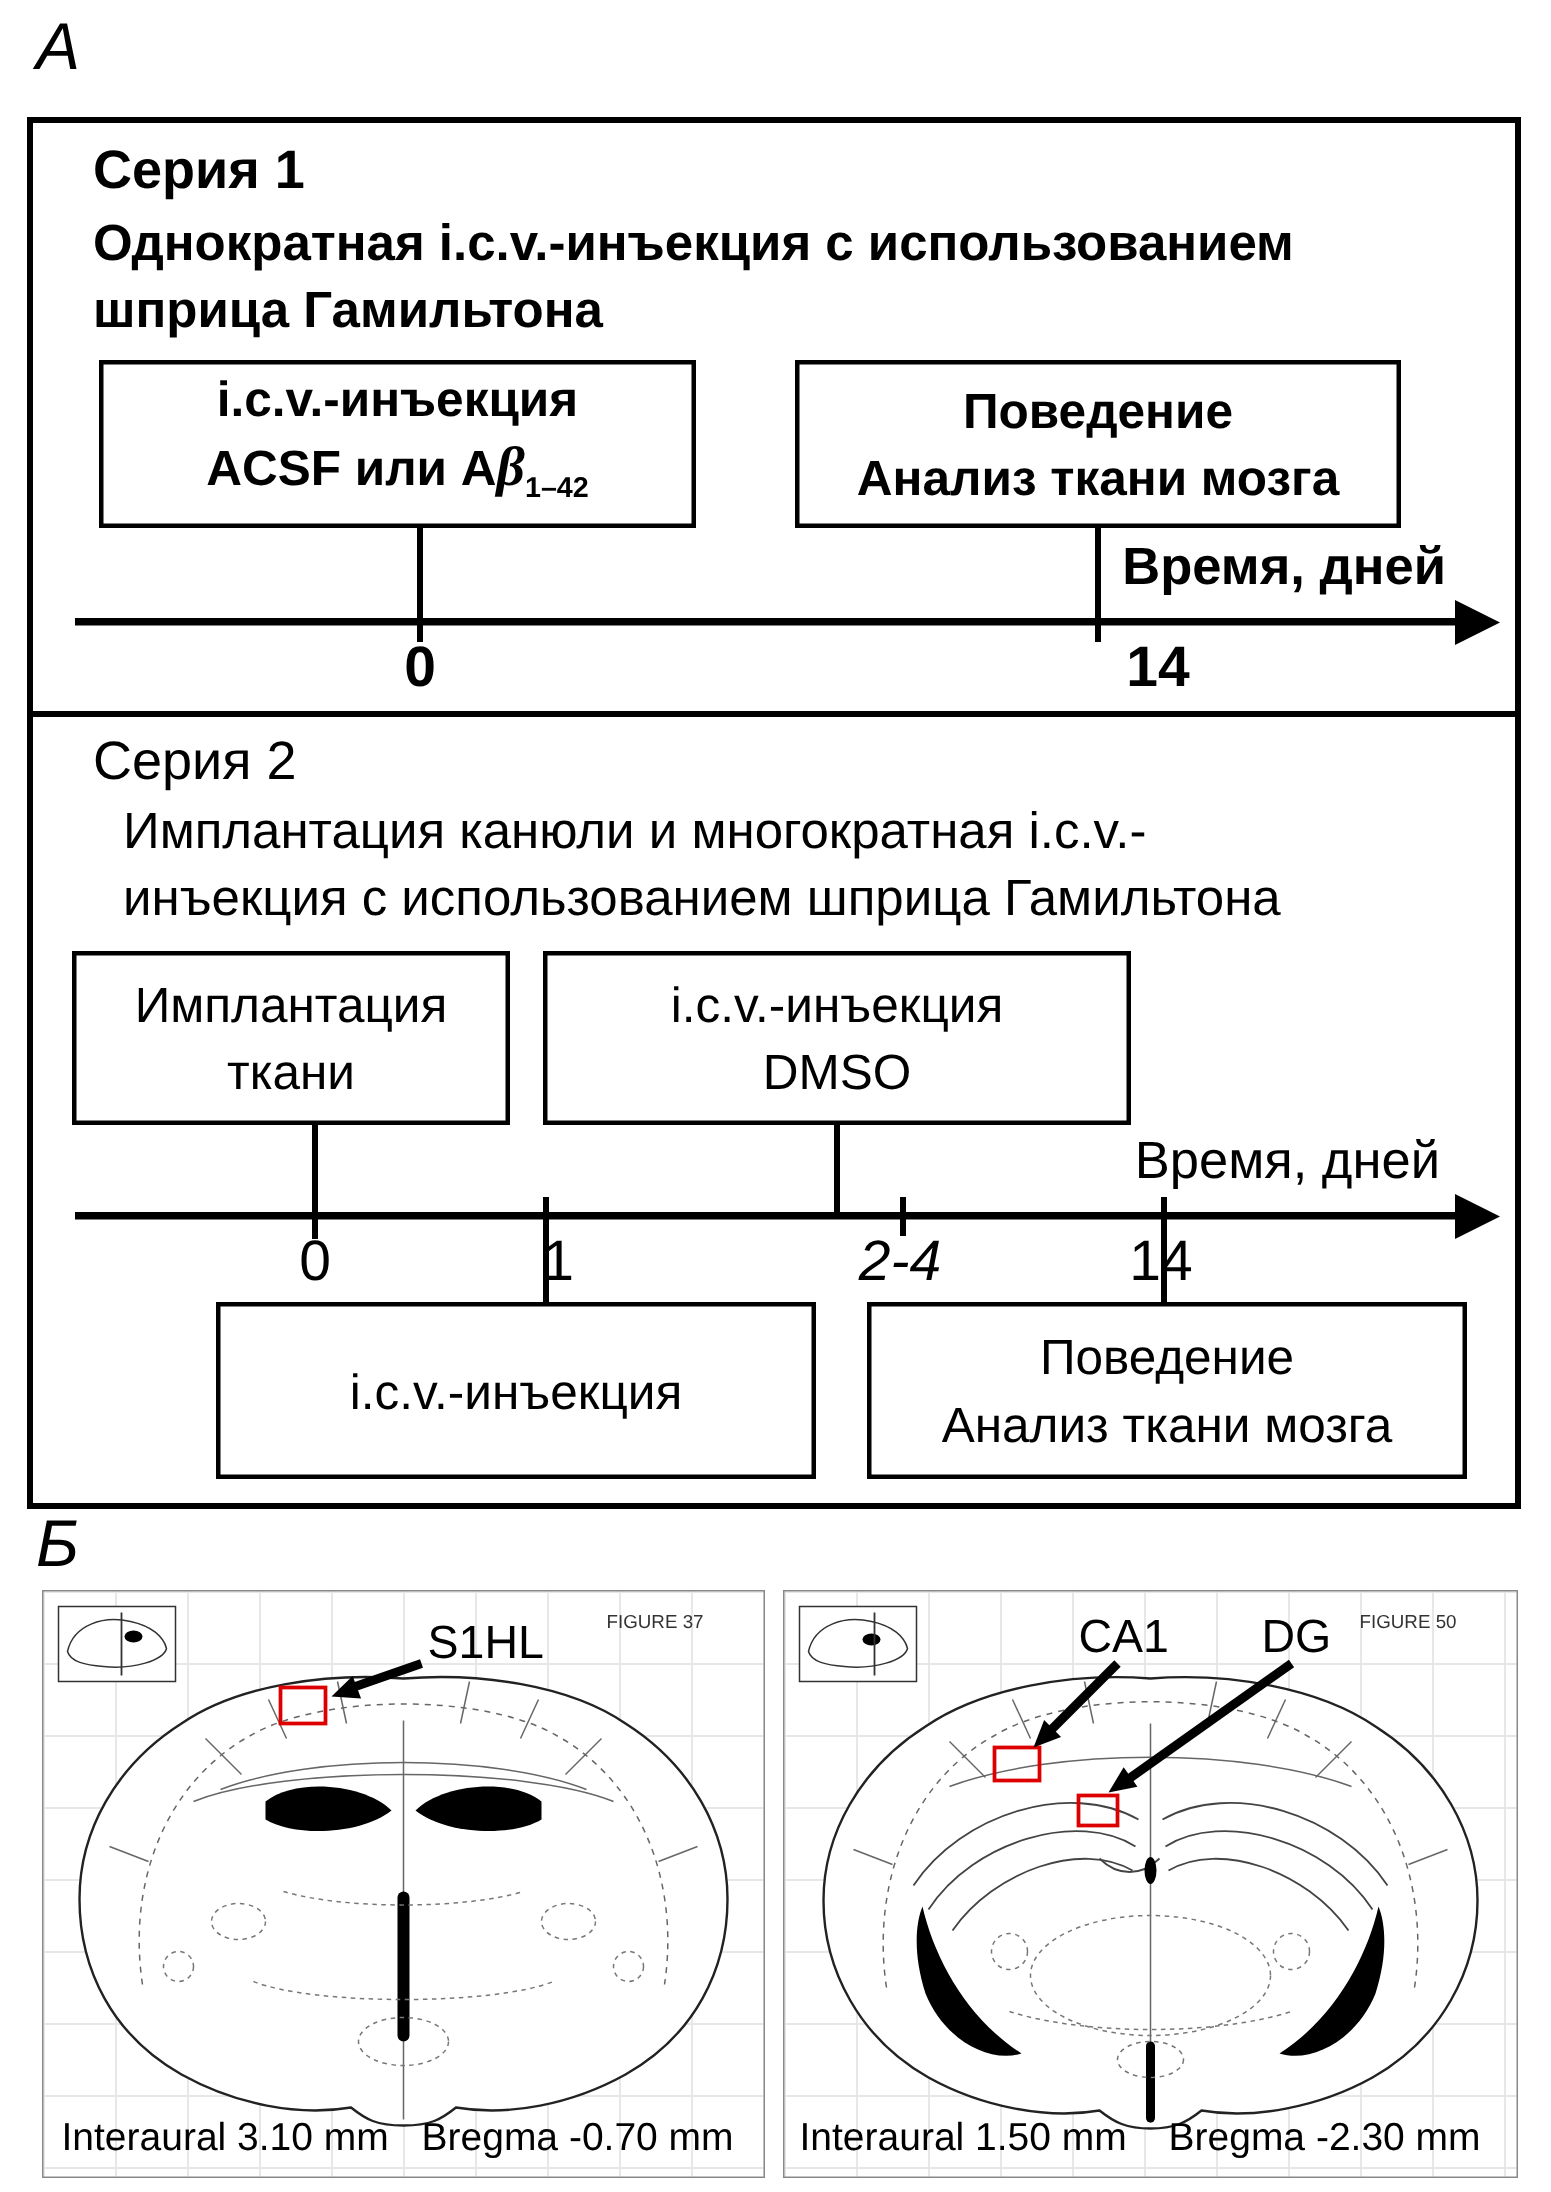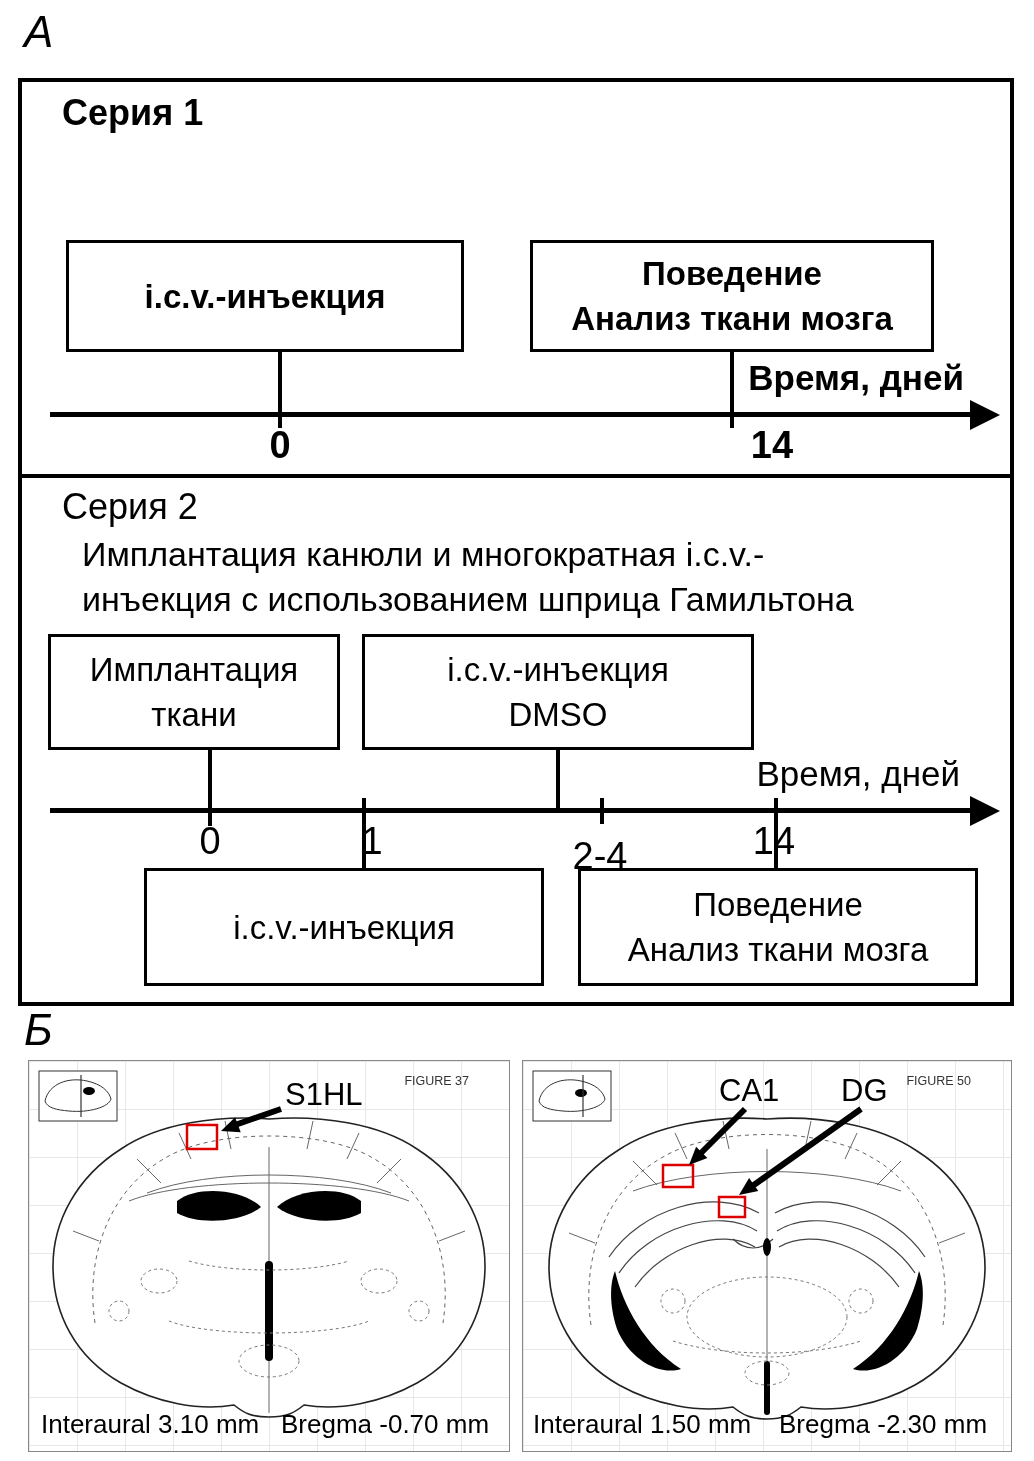--- a/index.html
+++ b/index.html
@@ -57,23 +57,28 @@
 </style>
 </head>
 <body>
 
 <div class="panel-label" id="label-a">А</div>
 
 <div class="outer">
 
   <div class="sec sec1">
     <div class="sec-title" style="top:10px;">Серия 1</div>
+    <div class="sec-sub" style="top:58px;">Однократная i.c.v.-инъекция с использованием
+шприца Гамильтона</div>
 
     <div class="fbox" style="left:44px; top:158px; width:398px; height:112px;">
       <div>i.c.v.-инъекция</div>
+      <div>
+        <span>ACSF или A</span><span class="beta">β</span><span class="subscript">1–42</span>
+      </div>
     </div>
 
     <div class="fbox" style="left:508px; top:158px; width:404px; height:112px;">
       <div>Поведение</div>
       <div>Анализ ткани мозга</div>
     </div>
 
     <div class="vline" style="left:256px; top:270px; height:76px;"></div>
     <div class="vline" style="left:708px; top:270px; height:76px;"></div>
 
@@ -106,21 +111,21 @@
     <div class="axis-label" style="right:50px; top:276px;">Время, дней</div>
     <div class="tl-line" style="left:28px; top:330px; width:924px;"></div>
     <div class="tl-arrow" style="left:948px; top:318px;"></div>
 
     <div class="vline" style="left:578px; top:320px; height:26px;"></div>
     <div class="vline" style="left:340px; top:320px; height:70px;"></div>
     <div class="vline" style="left:752px; top:320px; height:70px;"></div>
 
     <div class="tick-label" style="left:156px; top:342px; width:64px;">0</div>
     <div class="tick-label" style="left:318px; top:342px; width:64px;">1</div>
-    <div class="tick-label" style="left:530px; top:357px; width:96px;">2-4</div>
+    <div class="tick-label" style="left:530px; top:342px; width:96px;font-style:italic;">2-4</div>
     <div class="tick-label" style="left:707px; top:342px; width:90px;">14</div>
 
     <div class="fbox" style="left:122px; top:390px; width:400px; height:118px;">
       <div>i.c.v.-инъекция</div>
     </div>
 
     <div class="fbox" style="left:556px; top:390px; width:400px; height:118px;">
       <div>Поведение</div>
       <div>Анализ ткани мозга</div>
     </div>

